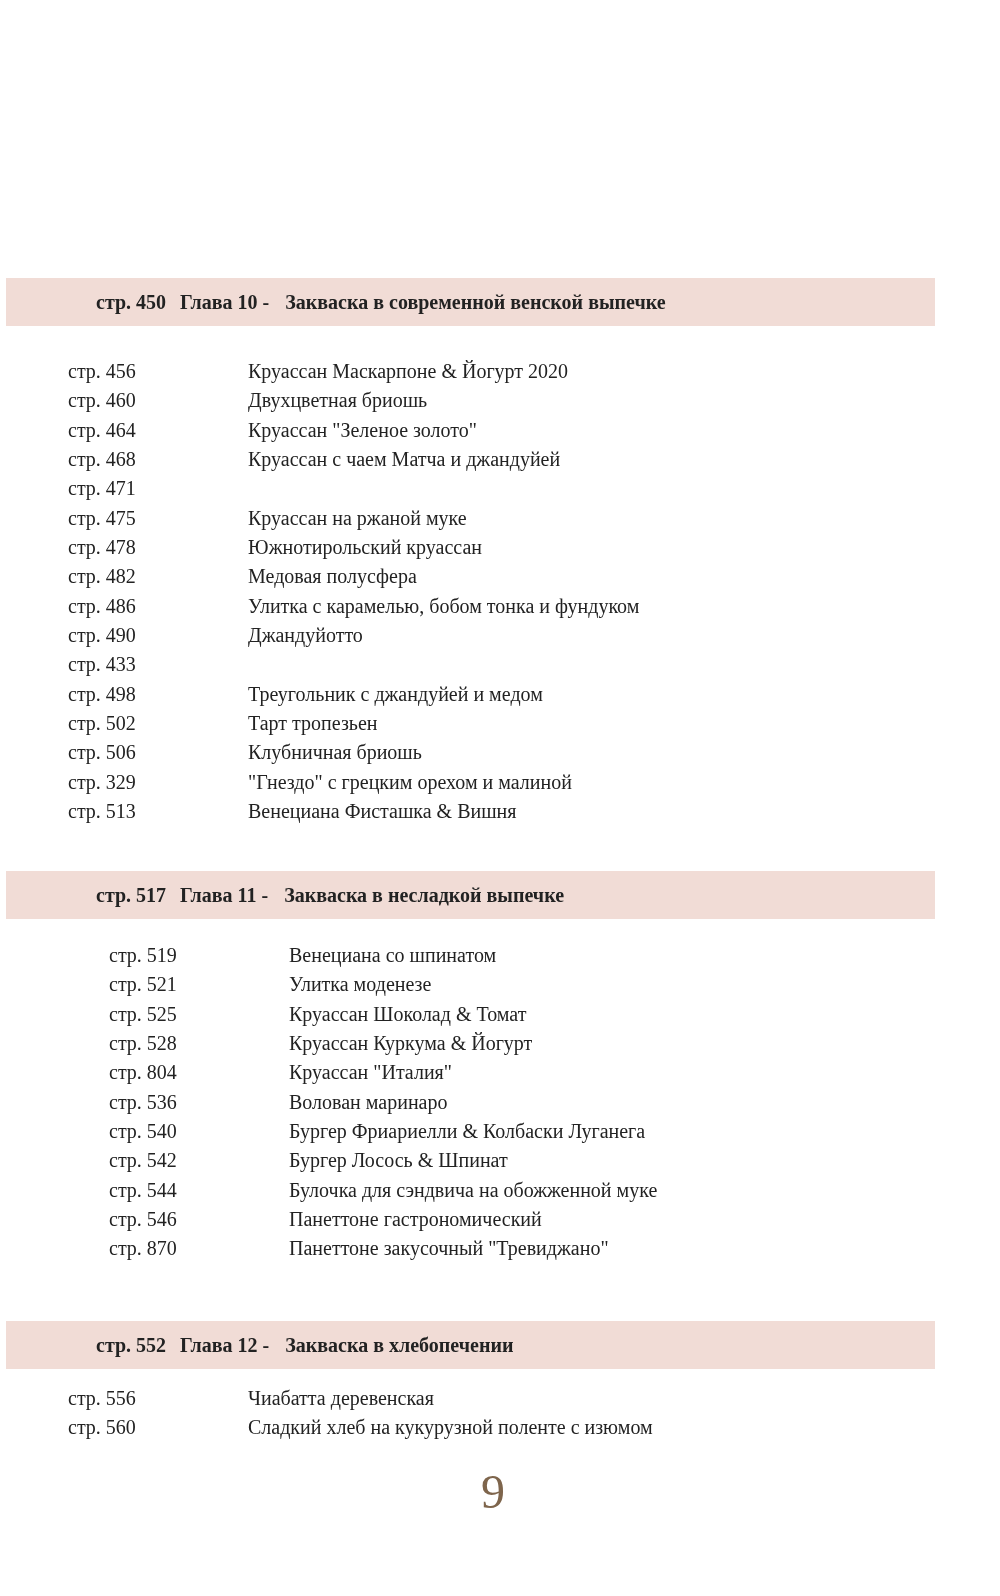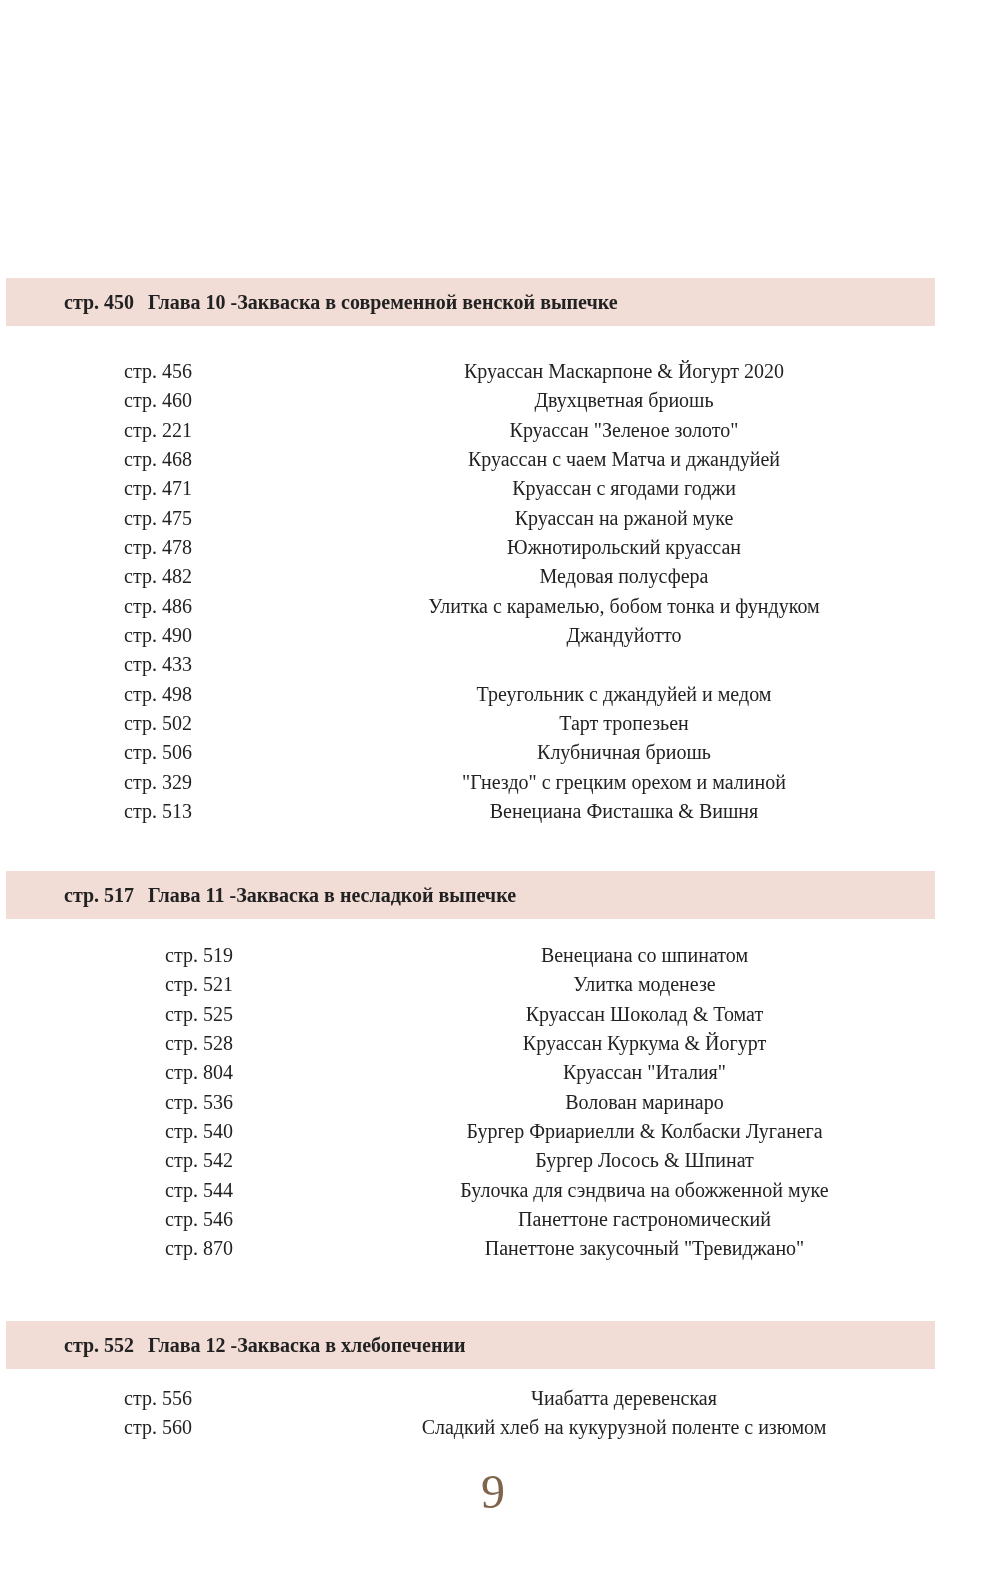--- a/index.html
+++ b/index.html
@@ -17,36 +17,35 @@
   }
   .section { position: static; }
   .chapter-bar {
     position: absolute;
     left: 6px;
     width: 929px;
     height: 48px;
     background: var(--bar-bg, #f1dcd6);
     display: flex;
     align-items: center;
-    padding-left: 58px;
+    padding-left: 90px;
     box-sizing: border-box;
     font-weight: bold;
     font-size: 20px;
     white-space: nowrap;
   }
   .chapter-bar .chapter-page-label { margin-right: 14px; }
-  .chapter-bar .chapter-label { }
+  .chapter-bar .chapter-label { margin-right: 16px; }
   .section-0 .chapter-bar { top: 278px; }
   .section-1 .chapter-bar { top: 871px; align-items: center; }
   .section-2 .chapter-bar { top: 1321px; }
   .recipe-list {
     position: absolute;
     left: 68px;
     right: 0;
-    text-align: center;
   }
   .section-0 .recipe-list { top: 357px; }
   .section-1 .recipe-list { top: 941px; margin-left: 41px; }
   .section-2 .recipe-list { top: 1384px; }
   .recipe-row {
     display: flex;
     align-items: center;
     height: 29.33px;
     font-size: 20px;
     white-space: nowrap;
@@ -81,32 +80,31 @@
     <span class="recipe-page-label">стр. 456</span>
     <span class="recipe-title">Круассан Маскарпоне &amp; Йогурт 2020</span>
   </div>
 
   <div class="recipe-row">
     <span class="recipe-page-label">стр. 460</span>
     <span class="recipe-title">Двухцветная бриошь</span>
   </div>
 
   <div class="recipe-row">
-    <span class="recipe-page-label">стр. 221</span>
+    <span class="recipe-page-label">стр. 464</span>
     <span class="recipe-title">Круассан "Зеленое золото"</span>
   </div>
 
   <div class="recipe-row">
     <span class="recipe-page-label">стр. 468</span>
     <span class="recipe-title">Круассан с чаем Матча и джандуйей</span>
   </div>
 
   <div class="recipe-row">
     <span class="recipe-page-label">стр. 471</span>
-    <span class="recipe-title">Круассан с ягодами годжи</span>
   </div>
 
   <div class="recipe-row">
     <span class="recipe-page-label">стр. 475</span>
     <span class="recipe-title">Круассан на ржаной муке</span>
   </div>
 
   <div class="recipe-row">
     <span class="recipe-page-label">стр. 478</span>
     <span class="recipe-title">Южнотирольский круассан</span>

